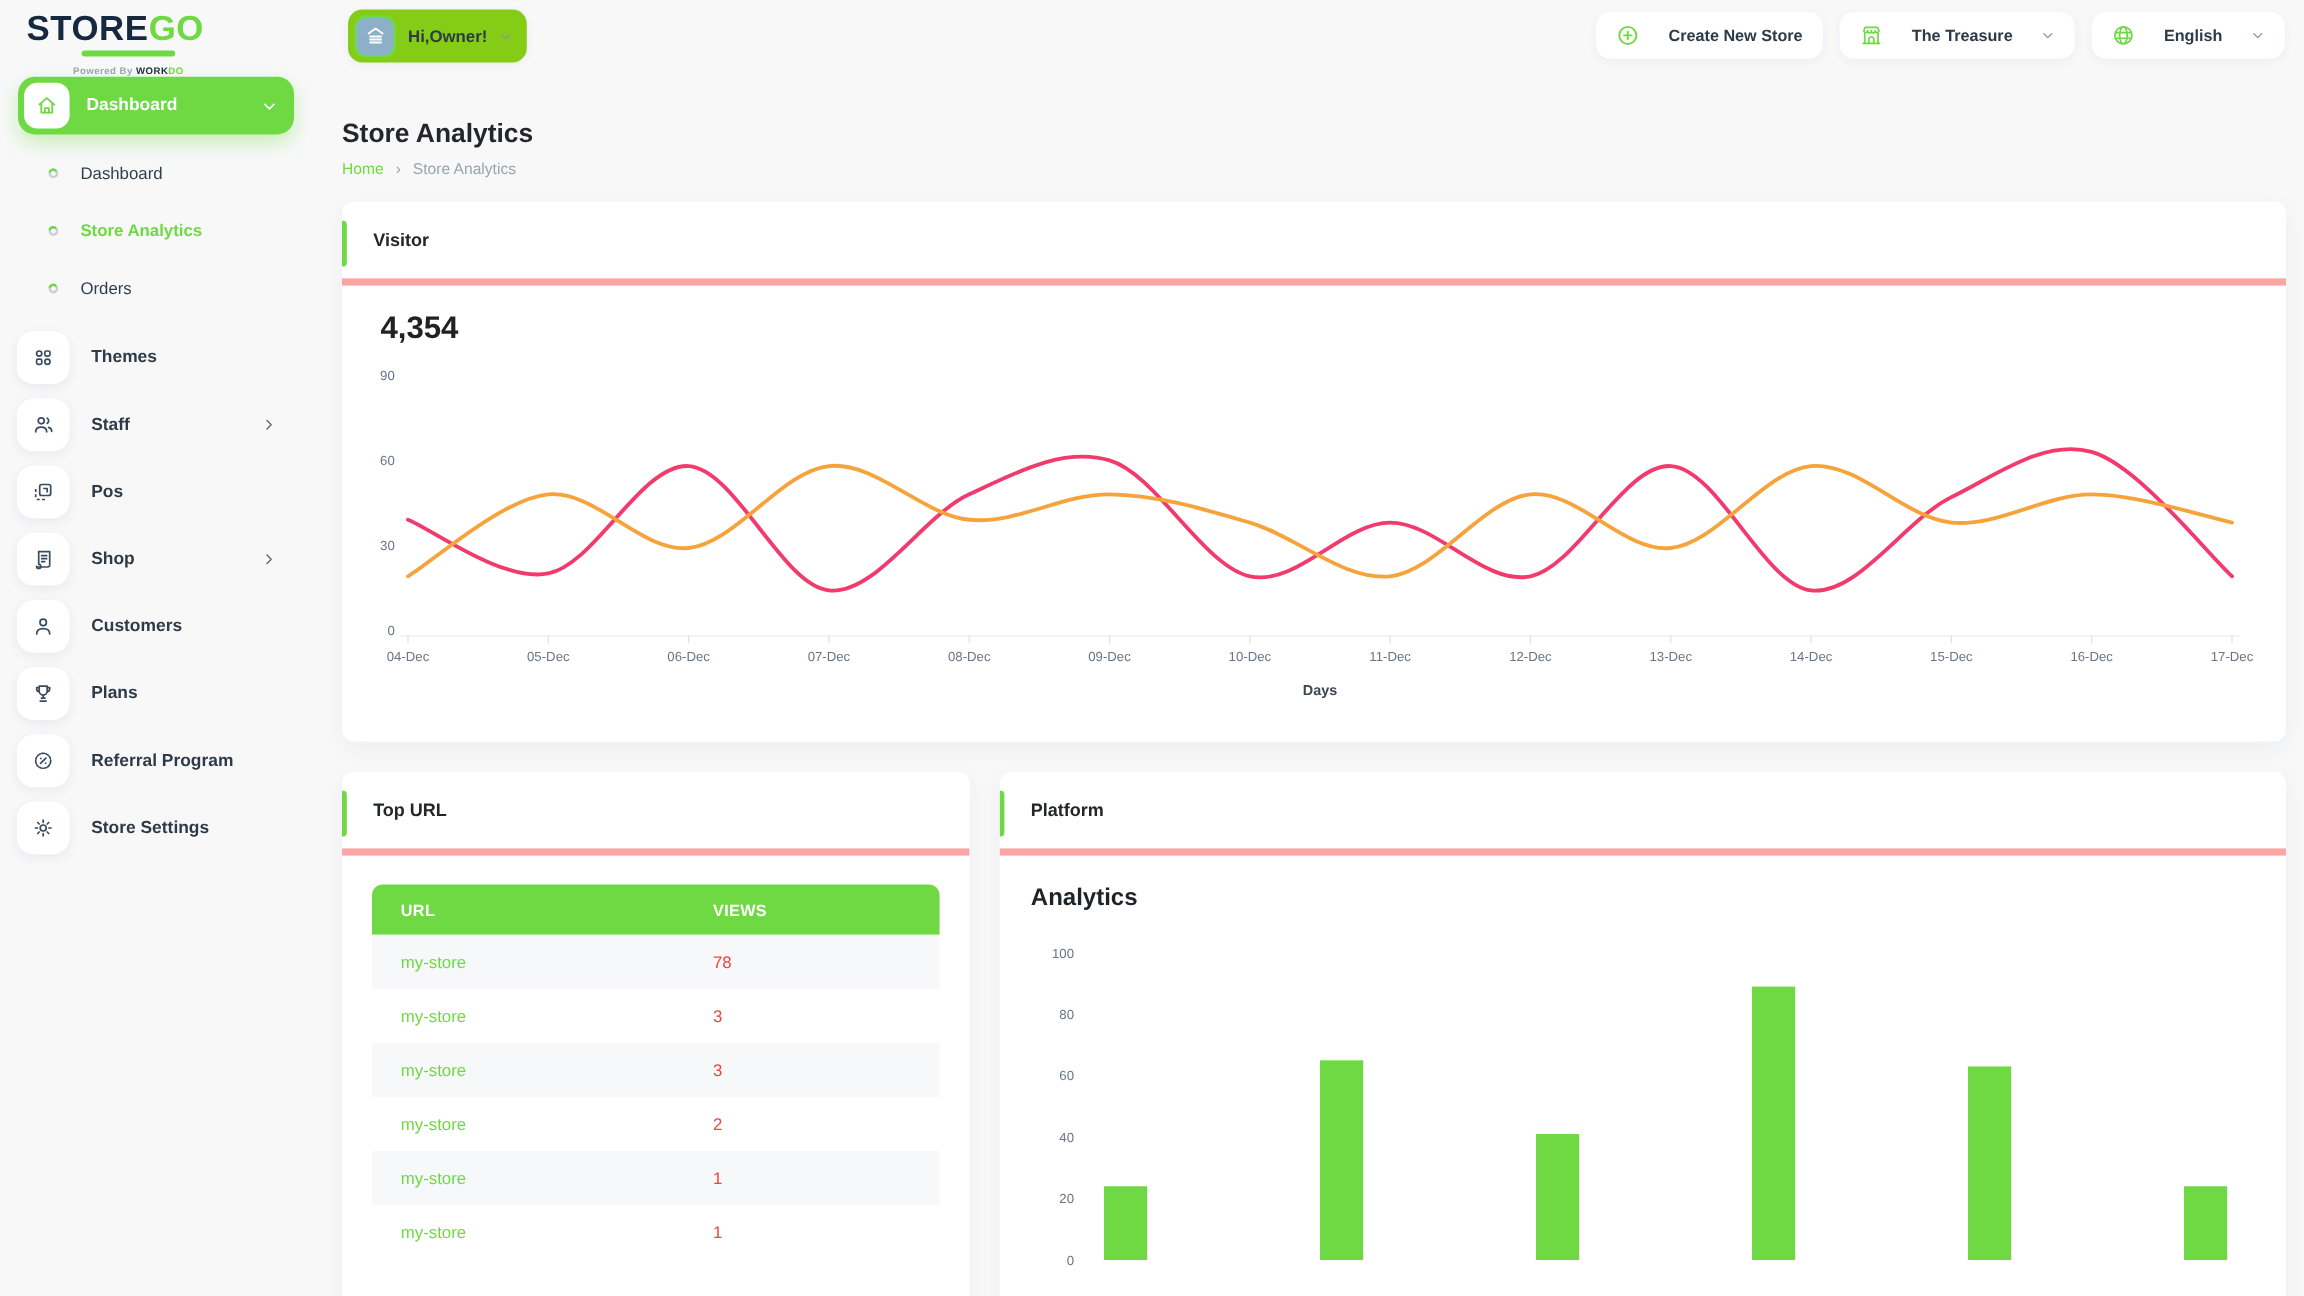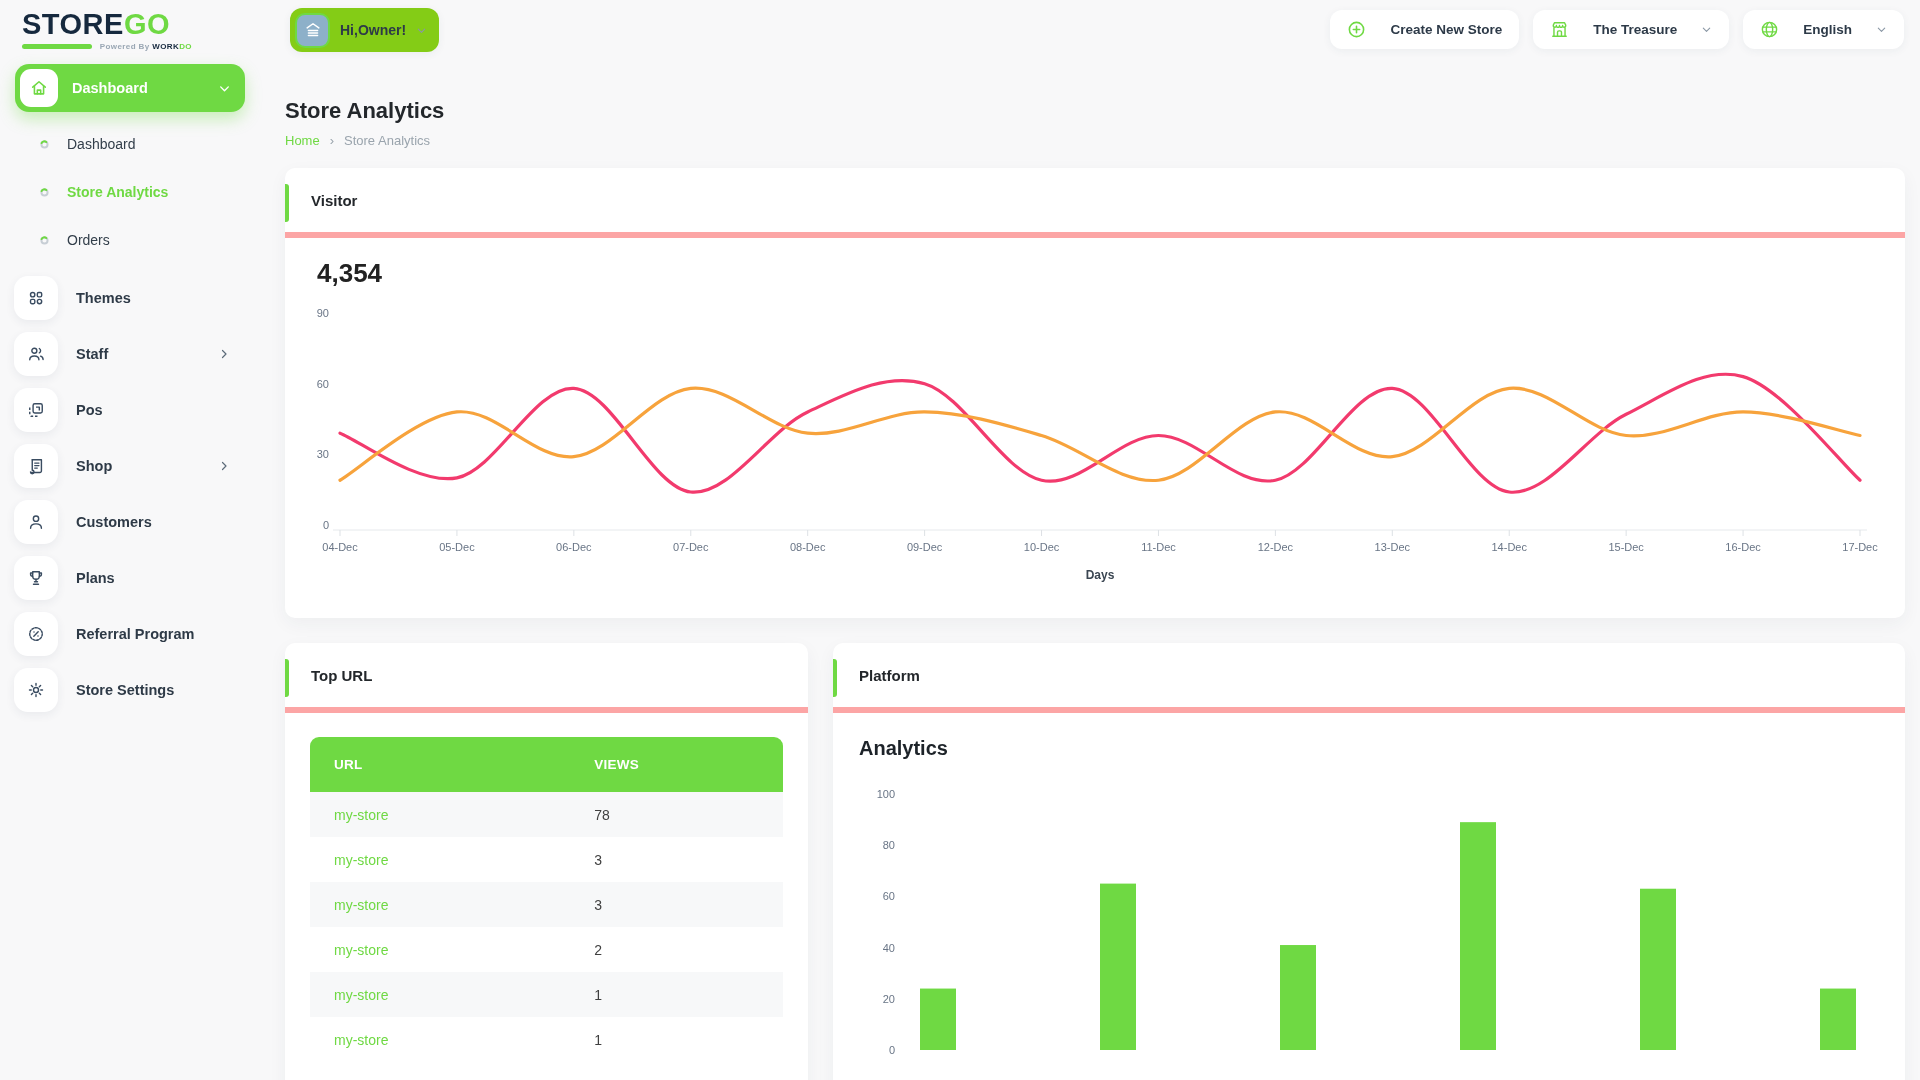--- a/index.html
+++ b/index.html
@@ -11,21 +11,21 @@
     position:relative;
   }
   svg { display:block; }
 
   
   .topbar { position:absolute; top:0; left:0; width:1920px; height:62px; }
   .logo { position:absolute; left:22px; top:9px; width:170px; }
   .logo-text { font-size:29px; font-weight:700; letter-spacing:.5px; line-height:30px; }
   .logo-store { color:#16293e; }
   .logo-go { color:#6fd943; }
-  .logo-sub { display:flex; align-items:center; gap:8px; margin-top:3px; }
+  .logo-sub { display:flex; align-items:center; gap:8px; margin-top:3px;flex-direction:column; }
   .logo-bar { width:78px; height:5px; border-radius:3px; background:#6fd943; }
   .powered { font-size:8px; color:#9aa7b4; font-weight:700; letter-spacing:.4px; white-space:nowrap; }
   .powered .w1 { color:#16293e; font-weight:800; }
   .powered .w2 { color:#6fd943; font-weight:800; }
 
   .chip {
     position:absolute; left:290px; top:8px; height:44px;
     background:#84cc16; border-radius:12px; display:flex; align-items:center;
     padding:0 12px 0 5px; gap:10px; box-shadow:0 2px 8px rgba(40,60,80,.06); cursor:pointer;
   }
@@ -85,28 +85,28 @@
   .visitor-card { margin-top:20px; height:450px; }
   .visitor-total { font-size:26px; font-weight:700; color:#222; margin:20px 0 0 32px; }
 
   .bottom-row { display:flex; gap:25px; margin-top:25px; }
   .topurl-card { width:523px; height:600px; }
   .platform-card { width:1072px; height:600px; }
 
   .url-table { margin:24px 25px 0 25px; }
   .url-thead {
     display:grid; grid-template-columns:55% 45%; background:#6fd943; border-radius:9px 9px 0 0;
-    height:55px; align-items:center; color:#fff; font-weight:700; font-size:13.5px; letter-spacing:.3px;
+    height:42px; align-items:center; color:#fff; font-weight:700; font-size:13.5px; letter-spacing:.3px;
   }
   .url-thead > div { padding-left:24px; }
   .url-row { display:grid; grid-template-columns:55% 45%; height:45px; align-items:center; font-size:14px; }
   .url-row:nth-child(even) { background:#f7f8f9; }
   .url-row > div { padding-left:24px; }
   .url-link { color:#6fd943; cursor:pointer; }
-  .url-views { color:#404040; }
+  .url-views { color:#ef4444; }
 
   .analytics-heading { font-size:20px; font-weight:700; color:#1d2329; margin:24px 0 0 26px; }
 </style>
 </head>
 <body>
 
 <header class="topbar">
   <div class="logo">
     <div class="logo-text">
       <span class="logo-store">STORE</span><span class="logo-go">GO</span>

